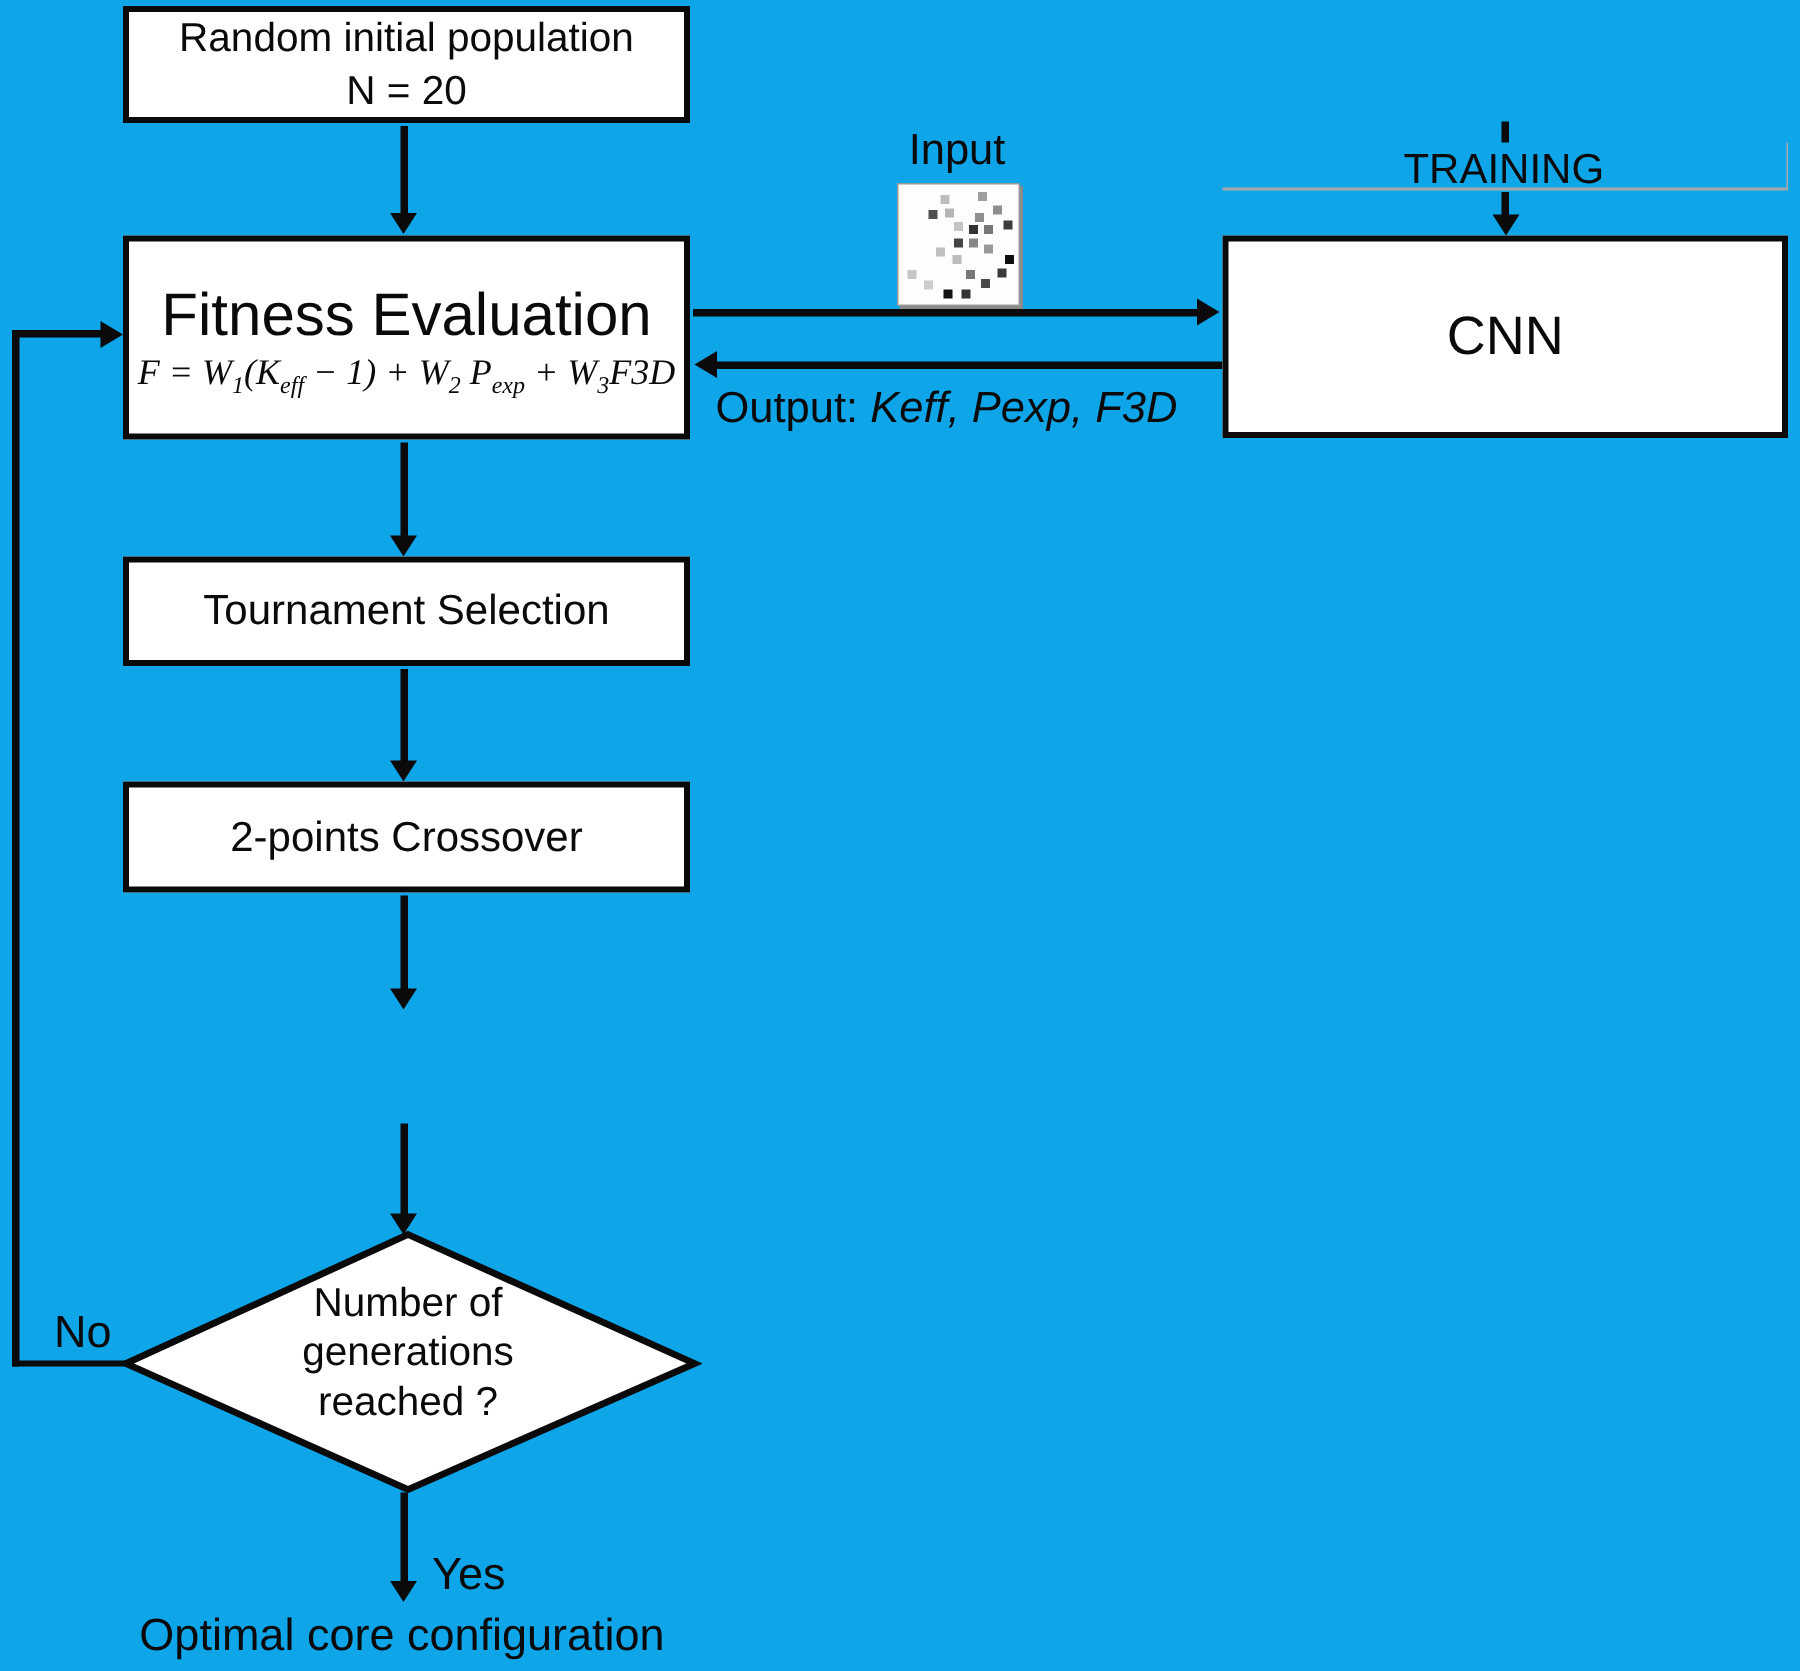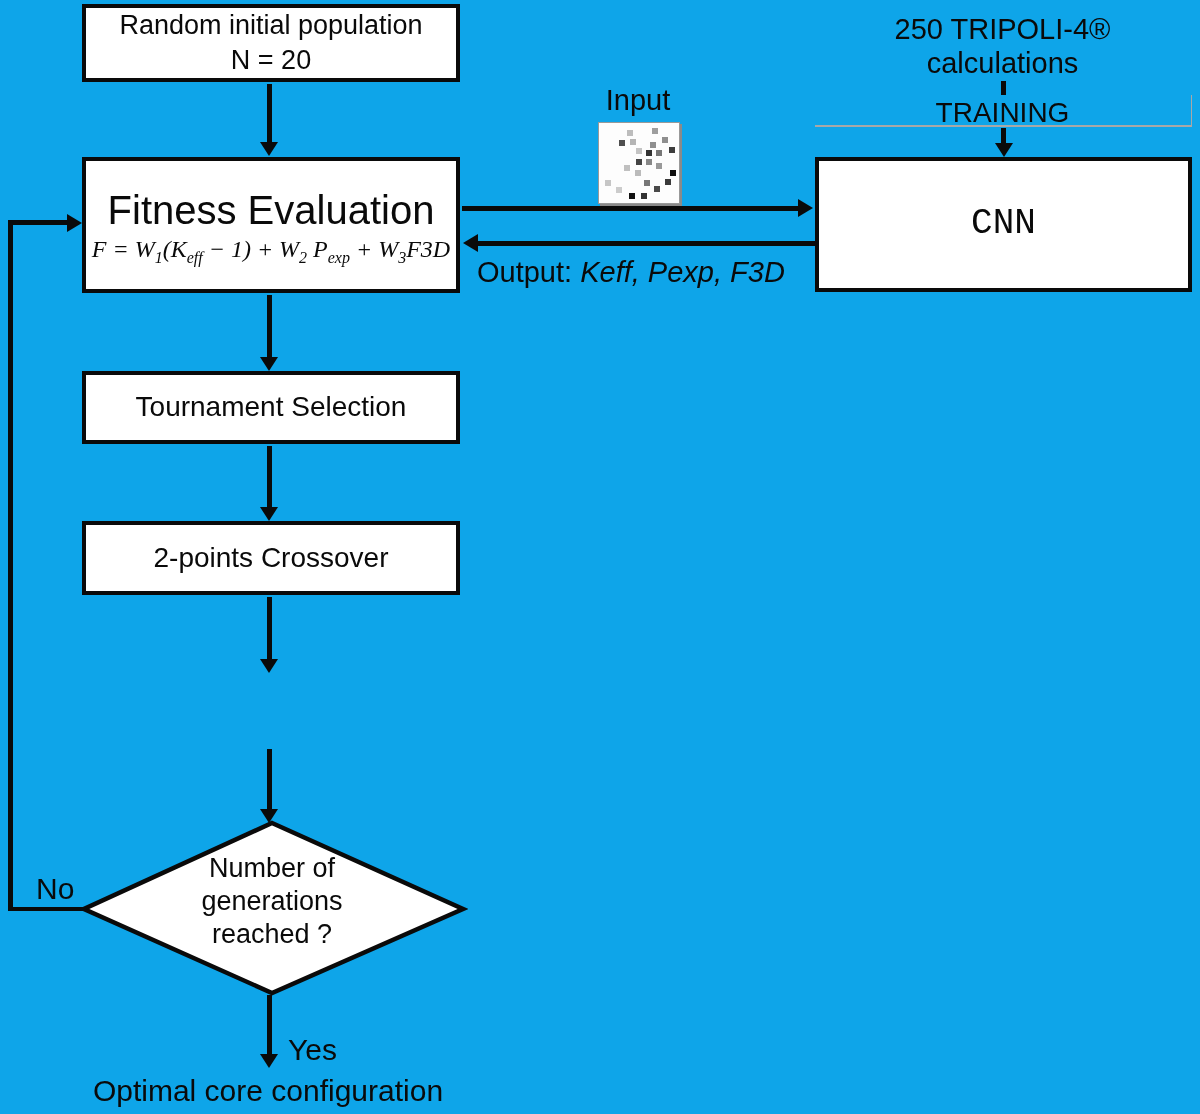--- a/index.html
+++ b/index.html
@@ -20,21 +20,21 @@
   #fitness-title{font-size:40px;line-height:1.1;margin-bottom:4px;}
   #fitness-formula{
     font-family:"Liberation Serif",serif;font-style:italic;font-size:24px;line-height:1.1;
     white-space:nowrap;
   }
   #fitness-formula sub{font-size:16px;line-height:0;}
   #box-tournament{left:82px;top:371px;width:378px;height:73px;}
   #box-crossover{left:82px;top:521px;width:378px;height:74px;}
   #box-swap{left:82px;top:673px;width:378px;height:75px;}
   #box-cnn{left:815px;top:157px;width:377px;height:135px;}
-  #box-cnn .box-label{font-size:36px;font-family:Liberation Mono, monospace;}
+  #box-cnn .box-label{font-size:36px;}
 
   
   .vshaft{position:absolute;width:5px;background:#0a0a0a;}
   .hshaft{position:absolute;height:5px;background:#0a0a0a;}
   .thin-h{position:absolute;height:4.5px;background:#0a0a0a;}
   .thin-v{position:absolute;width:4.5px;background:#0a0a0a;}
   .tri-down{position:absolute;width:0;height:0;
     border-left:9px solid transparent;border-right:9px solid transparent;
     border-top:14px solid #0a0a0a;}
   .tri-right{position:absolute;width:0;height:0;
@@ -158,24 +158,20 @@
     </div>
 
   <div class="hshaft" style="left:462px;top:206px;width:337px;"></div>
   <div class="tri-right" style="left:798px;top:199px;"></div>
   <div class="hshaft" style="left:478px;top:241px;width:337px;"></div>
   <div class="tri-left" style="left:463px;top:234px;"></div>
   <div class="free-label" id="label-output">
     <span>Output: </span><span class="it">Keff, Pexp, F3D</span>
   </div>
 
-  <div class="free-label" id="label-tripoli">
-    <div>250 TRIPOLI-4®</div>
-    <div>calculations</div>
-  </div>
   <div class="thin-v" style="left:1001px;top:81px;height:14px;"></div>
   <div class="free-label" id="label-training">TRAINING</div>
   <div class="gray-rule" style="left:815px;top:125px;width:377px;height:1.5px;"></div>
   <div class="gray-rule" style="left:1190.5px;top:95px;width:1.5px;height:31px;"></div>
   <div class="thin-v" style="left:1001px;top:128px;height:18px;"></div>
   <div class="tri-down" style="left:994.5px;top:143px;"></div>
 
   <div class="fbox" id="box-cnn">
     <div class="box-label">CNN</div>
   </div>

